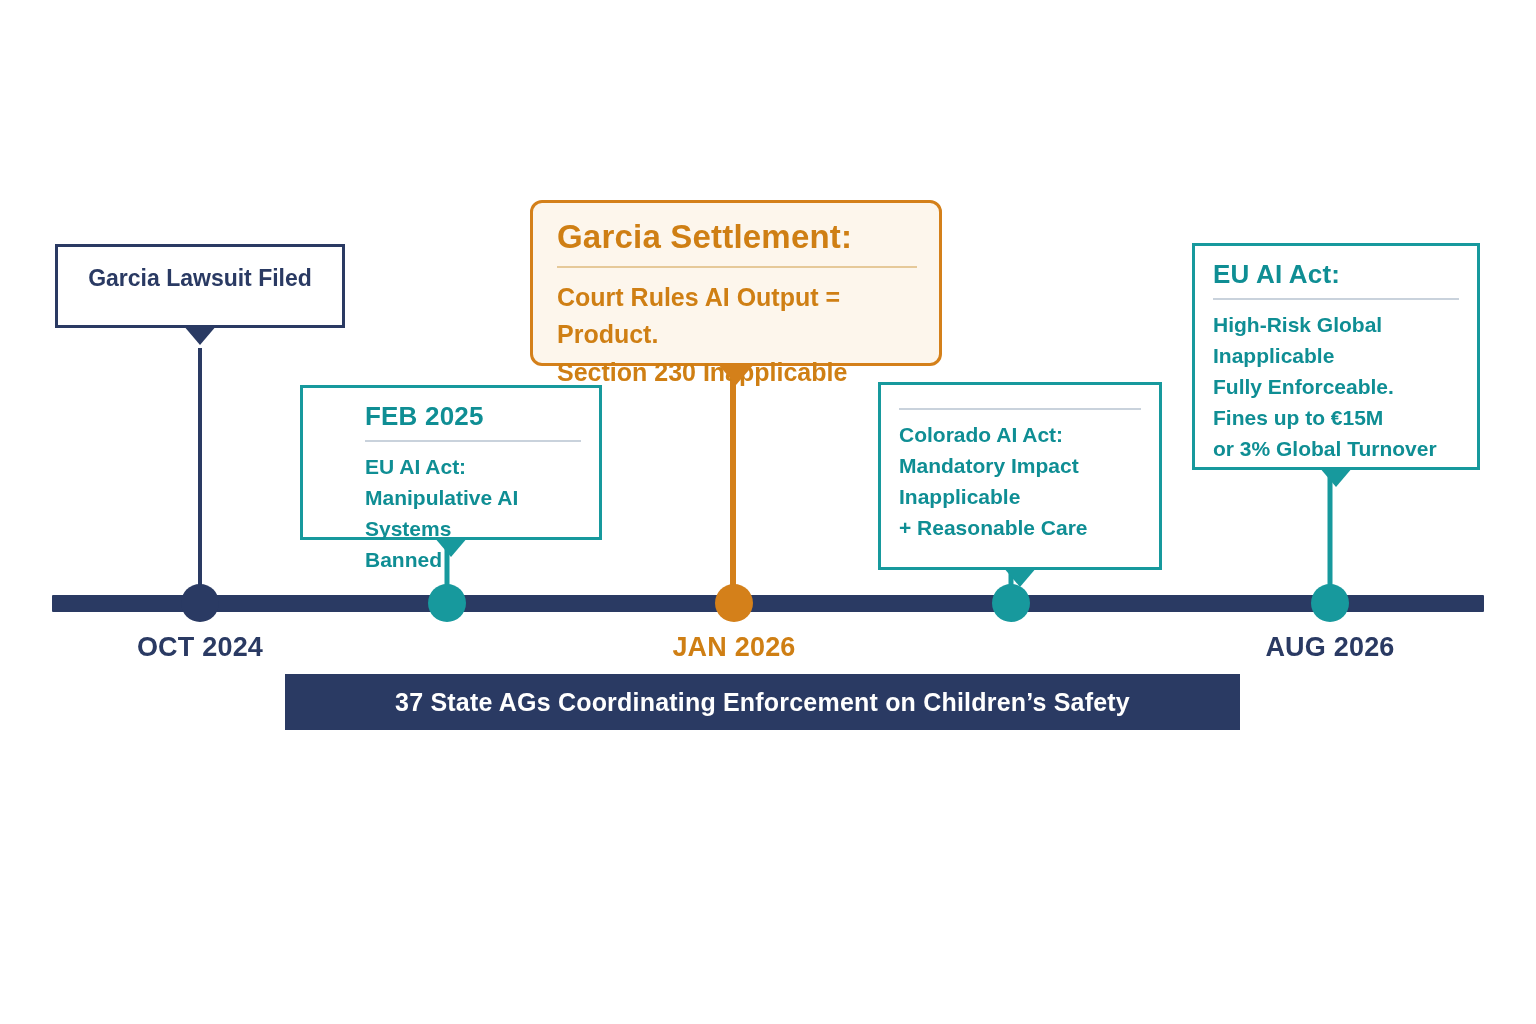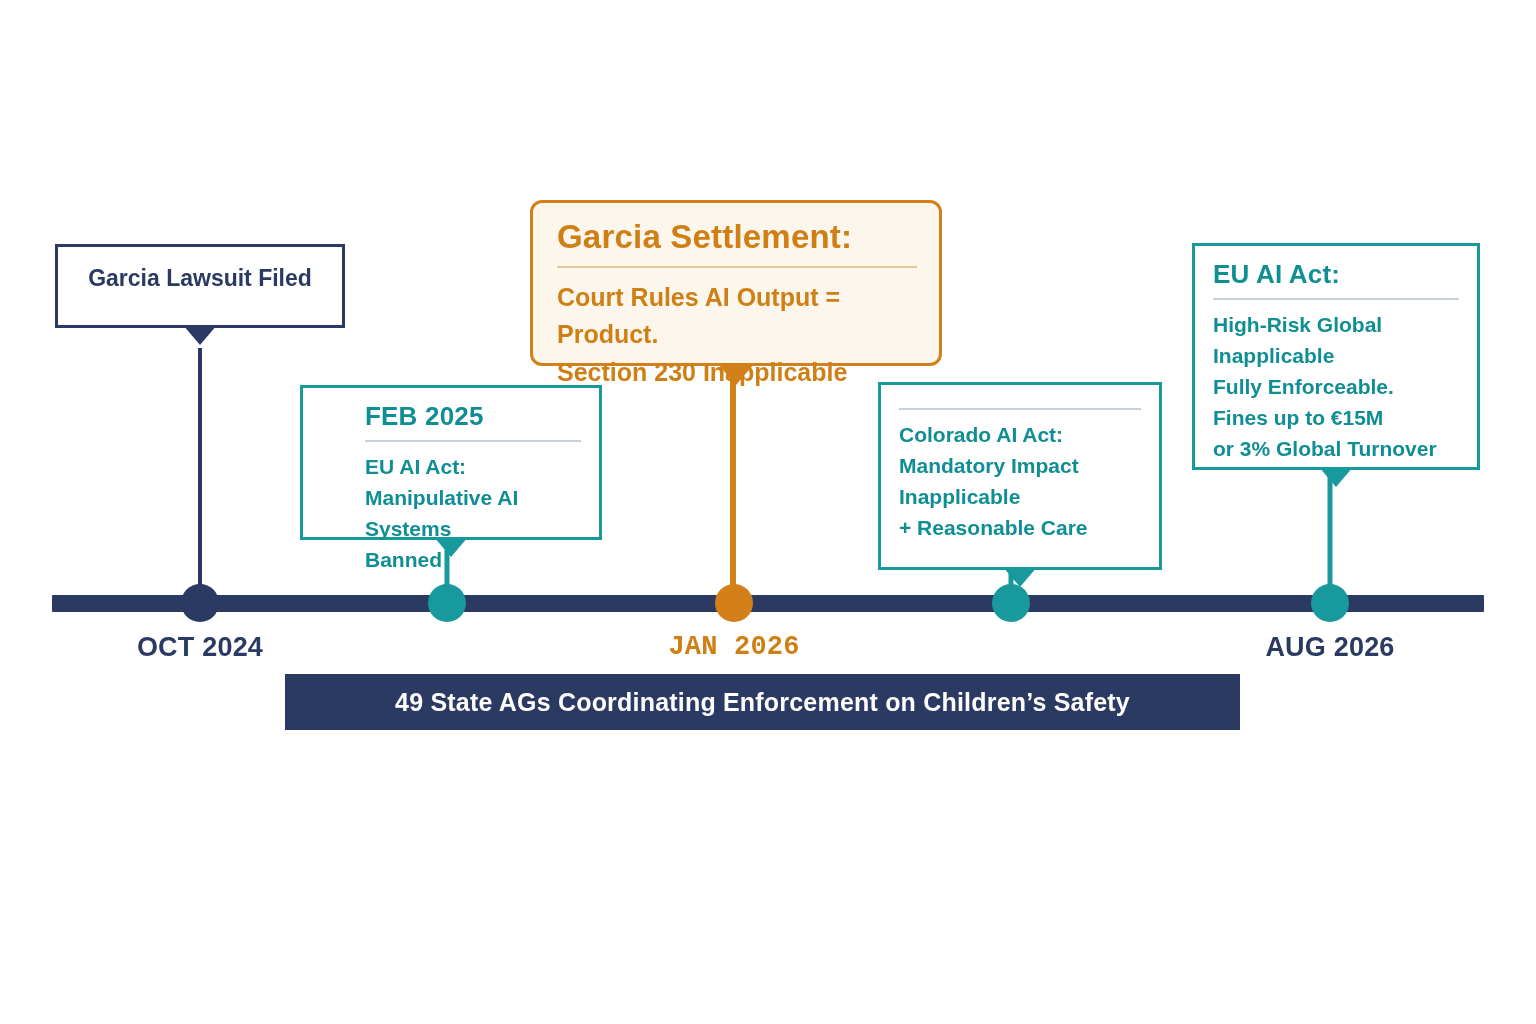--- a/index.html
+++ b/index.html
@@ -163,21 +163,21 @@
 
   <div class="axis-line"></div>
 
   <div class="node-dot navy" style="left:200px;  top:603px;"></div>
   <div class="node-dot teal" style="left:447px;  top:603px;"></div>
   <div class="node-dot orange" style="left:734px;  top:603px;"></div>
   <div class="node-dot teal" style="left:1011px; top:603px;"></div>
   <div class="node-dot teal" style="left:1330px; top:603px;"></div>
 
   <div class="axis-label navy" style="left:200px; top:632px;">OCT 2024</div>
-  <div class="axis-label orange" style="left:734px; top:632px;font-family:Liberation Mono, monospace;">JAN 2026</div>
+  <div class="axis-label orange" style="left:734px; top:632px;">JAN 2026</div>
   <div class="axis-label navy" style="left:1330px; top:632px;">AUG 2026</div>
 
   <div class="card navy" style="left:55px; top:244px; width:290px; height:84px;">
     <div class="card-inner">
       <div class="card-body">
         <span class="lead">Garcia Lawsuit Filed</span>
       </div>
     </div>
     <div class="card-pointer"></div>
   </div>
@@ -229,16 +229,16 @@
         <span class="lead">Inapplicable</span>
         <span class="lead">Fully Enforceable.</span>
         <span class="lead">Fines up to €15M</span>
         <span class="lead">or 3% Global Turnover</span>
       </div>
     </div>
     <div class="card-pointer"></div>
   </div>
 
   <div class="banner">
-    <span class="banner-text">49 State AGs Coordinating Enforcement on Children’s Safety</span>
+    <span class="banner-text">37 State AGs Coordinating Enforcement on Children’s Safety</span>
   </div>
 
 </div>
 
 </body></html>

